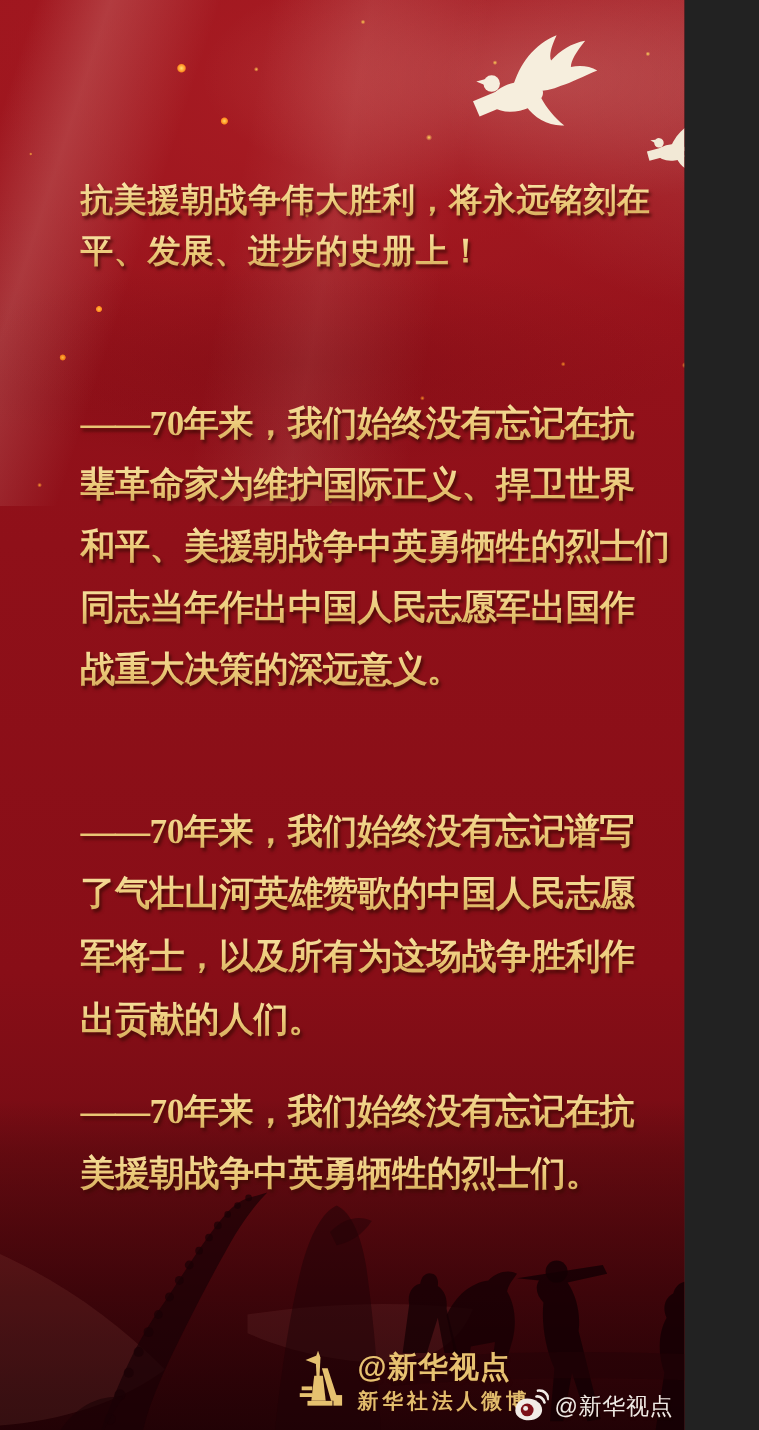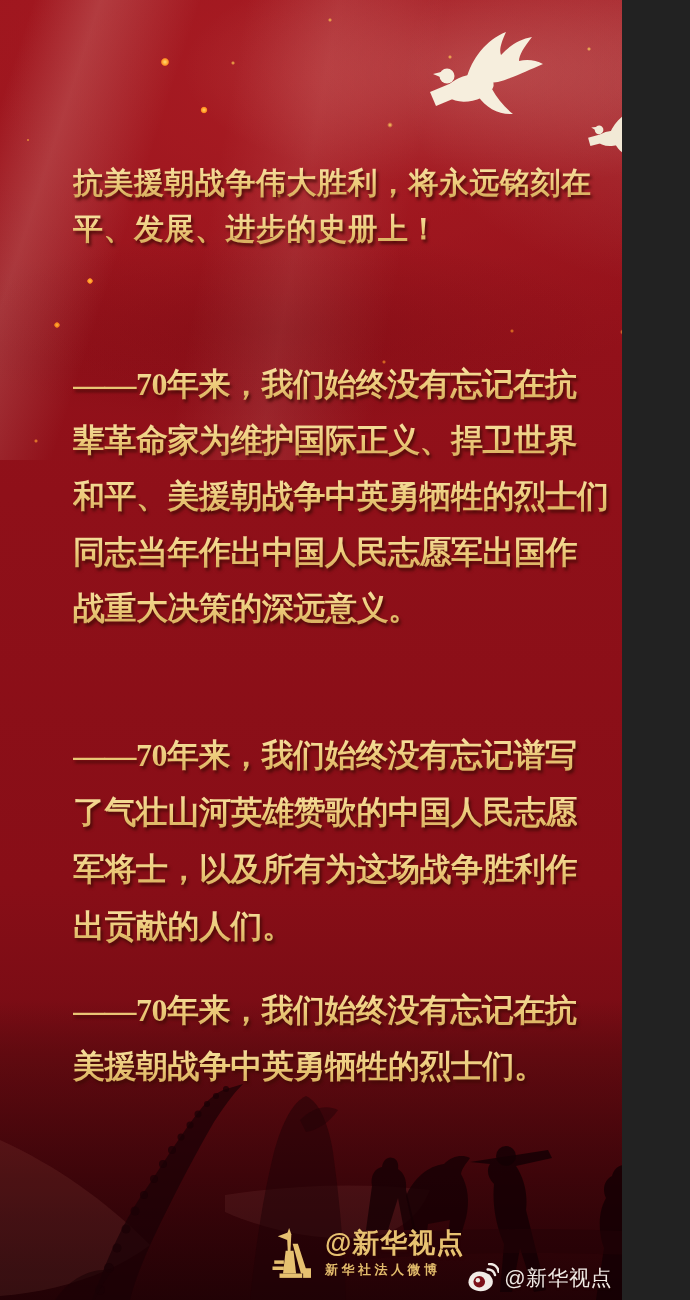--- a/index.html
+++ b/index.html
@@ -72,21 +72,21 @@
     font-family:"Liberation Serif","DejaVu Serif",serif;}
   .para-2{top:356px;line-height:56px;}
   .para-3{top:727px;line-height:57px;}
   .para-4{top:982px;line-height:56px;}
   
   .branding{position:absolute;left:263px;top:1228px;height:58px;display:flex;align-items:flex-start;pointer-events:none;}
   .xinhua-logo{width:54px;height:56px;margin-right:8px;}
   .branding-text{display:flex;flex-direction:column;}
   .branding-account{font-size:27px;font-weight:bold;color:#e7c271;line-height:30px;letter-spacing:1px;
     text-shadow:1px 2px 2px rgba(50,6,3,0.6);}
-  .branding-subtitle{font-size:13px;font-weight:bold;color:#e2bc6c;letter-spacing:3.5px;margin-top:3px;
+  .branding-subtitle{font-size:19px;font-weight:bold;color:#e2bc6c;letter-spacing:3.5px;margin-top:3px;
     text-shadow:1px 1px 1px rgba(50,6,3,0.6);}
   
   .watermark{position:absolute;right:10px;top:1263px;display:flex;align-items:center;pointer-events:none;}
   .weibo-icon{width:32px;height:30px;margin-right:5px;}
   .watermark-account{font-size:21px;color:#efe9e4;letter-spacing:0.5px;text-shadow:0 1px 2px rgba(40,5,5,0.6);}
 </style>
 </head>
 <body>
 
 <div class="poster">

